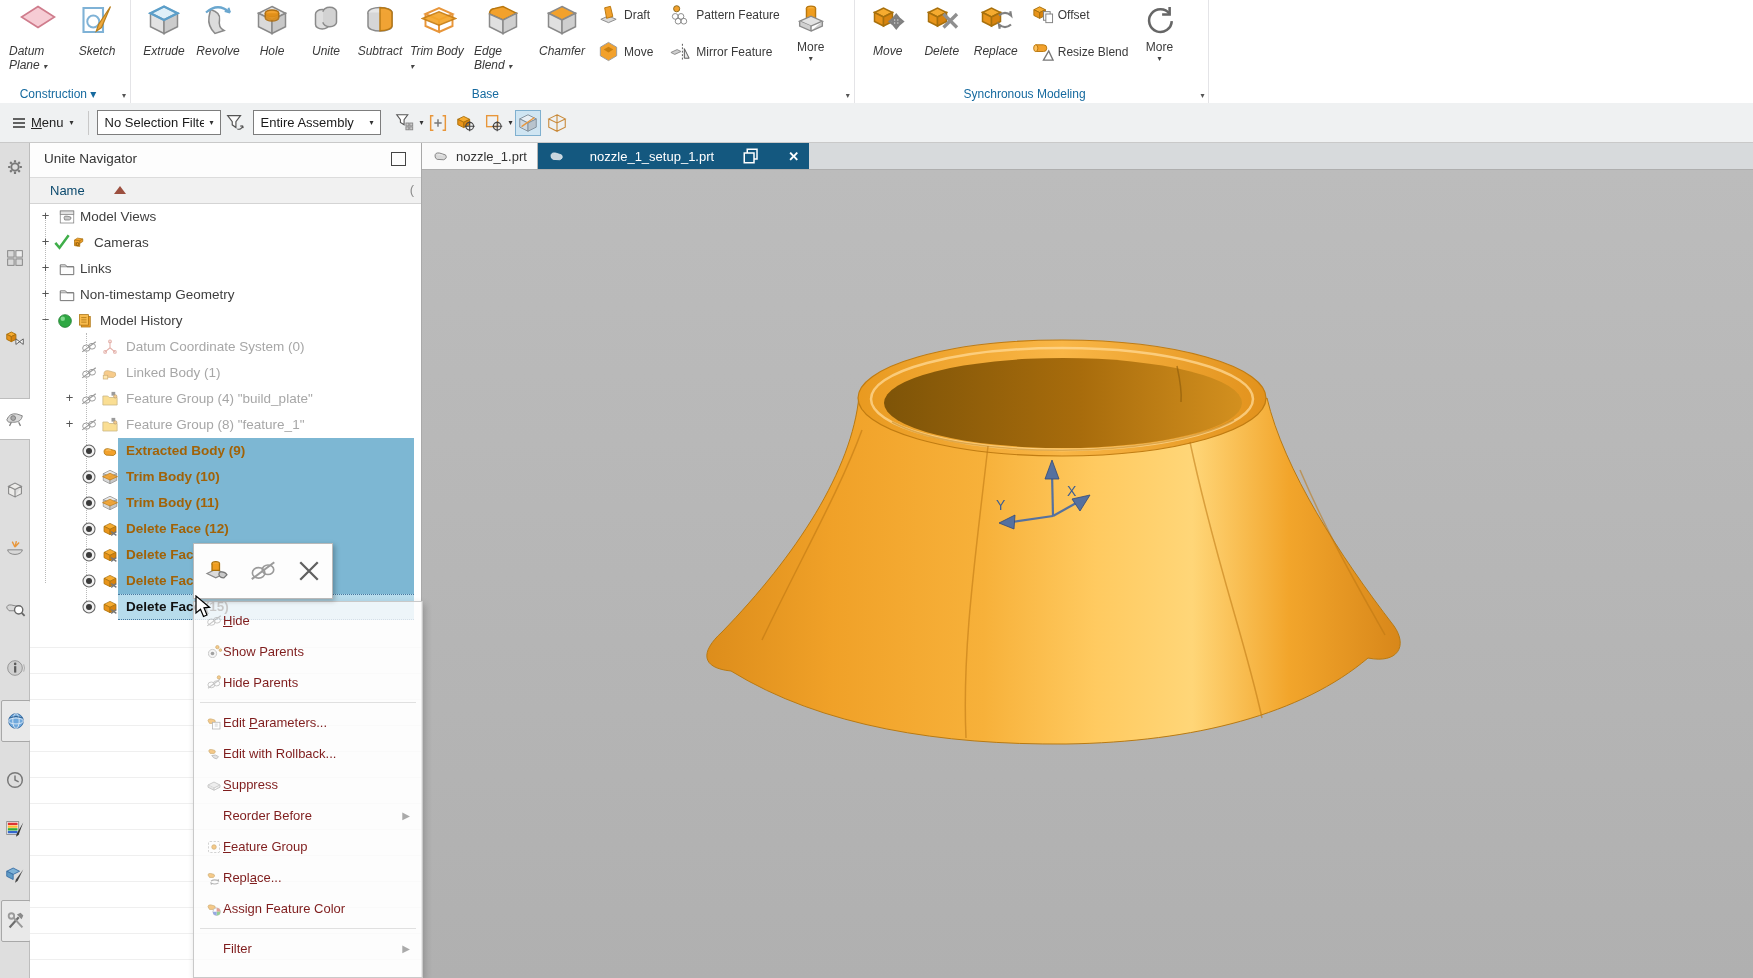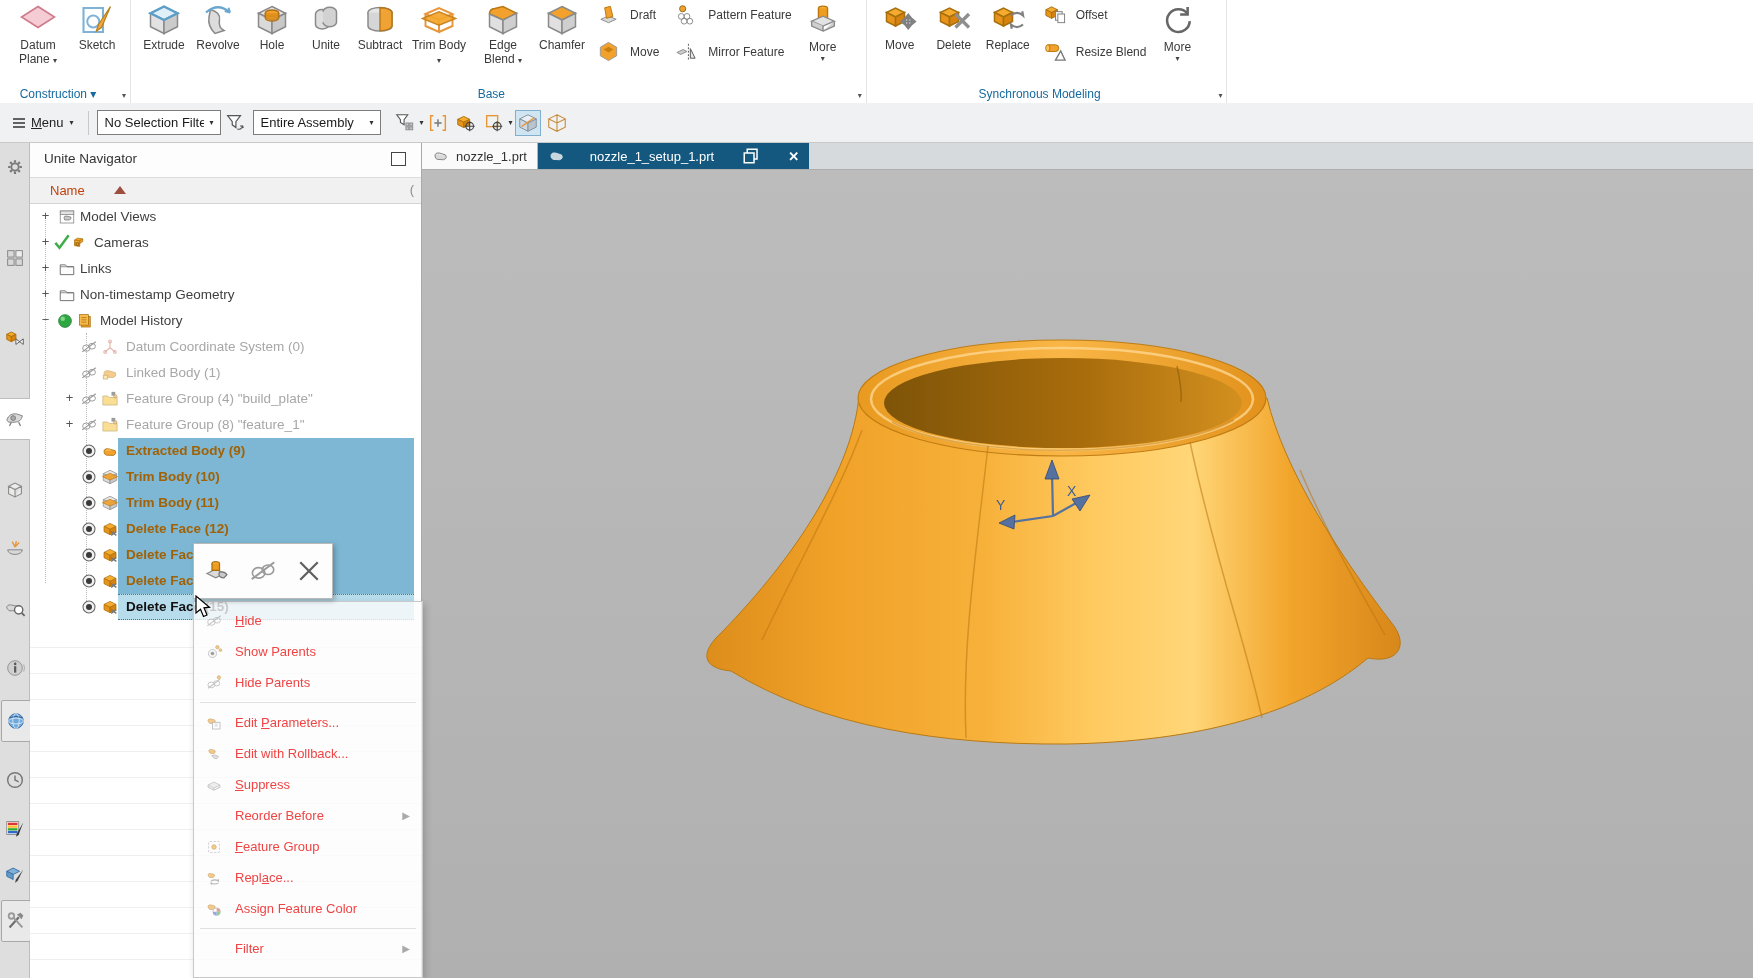--- a/index.html
+++ b/index.html
@@ -10,25 +10,25 @@
   #ribbon{position:absolute;left:0;top:0;width:1753px;height:103px;background:#fff;
           border-bottom:1px solid #d9d9d9;display:flex;align-items:flex-start;}
   .rgroup{position:relative;height:103px;border-right:1px solid #e4e4e7;display:flex;
           align-items:flex-start;padding:0 6px 16px 6px;box-sizing:border-box;}
   .rgroup-label{position:absolute;bottom:2px;left:0;right:14px;text-align:center;
                 font-size:12px;color:#166a9f;white-space:nowrap;}
   .rgroup-launcher{position:absolute;bottom:3px;right:4px;font-size:8px;color:#555;cursor:default;}
   .rbtn{display:flex;flex-direction:column;align-items:center;min-width:48px;padding:2px 3px;
         cursor:default;border-radius:2px;}
   .rbtn .ricon{width:36px;height:36px;}
-  .rbtn .rlabel{font-size:12px;color:#3a3a3a;text-align:center;line-height:1.2;
-                max-width:58px;}
+  .rbtn .rlabel{margin-top:6px;font-size:12px;color:#3a3a3a;text-align:left;line-height:1.2;
+                max-width:58px;font-style:italic;}
   .rarrow{font-size:8px;color:#444;}
   .rstack{display:flex;flex-direction:column;gap:14px;padding:3px 8px 0 8px;}
-  .rstack-item{display:flex;align-items:center;gap:10px;cursor:default;}
+  .rstack-item{display:flex;align-items:center;gap:4px;cursor:default;}
   .rstack-item .sicon{width:23px;height:23px;}
   .rstack-item .slabel{font-size:12px;color:#3a3a3a;white-space:nowrap;}
   .rmore{display:flex;flex-direction:column;align-items:center;min-width:46px;padding-top:2px;cursor:default;}
   .rmore .ricon{width:34px;height:34px;}
   .rmore .rlabel{font-size:12px;color:#3a3a3a;margin-top:4px;}
   
   #toolbar{position:absolute;left:0;top:103px;width:1753px;height:40px;background:#eff1f2;
            border-bottom:1px solid #c9c9c9;display:flex;align-items:center;box-sizing:border-box;}
   .tb-menu{display:flex;align-items:center;gap:5px;margin-left:6px;padding:3px 6px;font-size:13px;color:#222;cursor:default;}
   .tb-menu u{text-decoration:underline;}
@@ -49,21 +49,21 @@
   .rail-item svg{width:22px;height:22px;}
   .rail-item.active{background:#fff;border-top:1px solid #bdbdbd;border-bottom:1px solid #bdbdbd;}
   .rail-item.boxed{border:1px solid #a8a8a8;border-radius:2px;width:28px;left:1px;background:#e9e9e9;}
   
   #panel{position:absolute;left:30px;top:143px;width:392px;height:835px;background:#fff;overflow:hidden;}
   #panel-header{position:absolute;left:0;top:0;right:0;height:34px;background:#fdfdfd;}
   #panel-title{position:absolute;left:14px;top:8px;font-size:13.5px;color:#333;}
   #panel-max{position:absolute;right:16px;top:9px;width:13px;height:12px;border:1.5px solid #444;cursor:default;}
   #colhead{position:absolute;left:0;top:34px;right:0;height:27px;background:#f1f1f1;
            border-top:1px solid #dcdcdc;border-bottom:1px solid #d4d4d4;box-sizing:border-box;}
-  #colhead .cname{position:absolute;left:20px;top:5px;font-size:13px;color:#c2410c;}
+  #colhead .cname{position:absolute;left:20px;top:5px;font-size:13px;color:#0c4a6e;}
   #colhead .sortarrow{position:absolute;left:84px;top:8px;width:0;height:0;
            border-left:6px solid transparent;border-right:6px solid transparent;border-bottom:8px solid #9c4f3f;}
   #colhead .colscroll{position:absolute;right:8px;top:4px;font-size:13px;color:#8a8a8a;}
   #tree{position:absolute;left:0;top:61px;right:0;}
   .trow{position:absolute;left:0;right:0;height:26px;font-size:13.5px;color:#3f3f3f;cursor:default;}
   .trow .band{position:absolute;left:88px;right:8px;top:0;bottom:0;}
   .trow.sel .band{background:#7db7d3;}
   .trow.hover .band{background:#b7dcec;border-top:1px dotted #48789f;border-bottom:1px dotted #48789f;box-sizing:border-box;}
   .trow .exp{position:absolute;top:5px;width:11px;text-align:center;font-size:13px;color:#555;line-height:14px;}
   .trow .ticon,.trow .vicon,.trow .bicon{position:absolute;top:4px;width:18px;height:18px;}
@@ -92,21 +92,21 @@
                  border:1px solid #b9b9b9;box-shadow:2px 2px 5px rgba(0,0,0,.25);display:flex;
                  align-items:center;justify-content:space-around;z-index:20;}
   #popup-toolbar .pbtn{width:36px;height:36px;display:flex;align-items:center;justify-content:center;cursor:default;}
   #popup-toolbar .pbtn svg{width:30px;height:30px;}
   #context-menu{position:absolute;left:193px;top:601px;width:230px;height:377px;
                 background:rgba(253,253,253,0.78);border:1px solid #c9c9c9;
                 box-shadow:2px 3px 7px rgba(0,0,0,.18);z-index:15;padding-top:3px;box-sizing:border-box;overflow:hidden;}
   .mitem{height:31px;display:flex;align-items:center;cursor:default;position:relative;}
   .mitem .micon{width:18px;height:18px;margin-left:11px;opacity:.55;}
   .mitem .micon.empty{visibility:hidden;}
-  .mitem .mlabel{margin-left:12px;font-size:13px;color:#ef4444;}
+  .mitem .mlabel{font-size:13px;color:#7f1d1d;}
   .mitem .mlabel u{text-decoration:underline;}
   .mitem .marrow{position:absolute;right:12px;font-size:10px;color:#aaa;}
   .msep{height:1px;background:#e0e0e0;margin:4px 6px;}
   #cursor{position:absolute;left:194px;top:595px;z-index:50;}
 </style>
 </head>
 <body>
 
 <div id="ribbon">
     <div class="rgroup">

